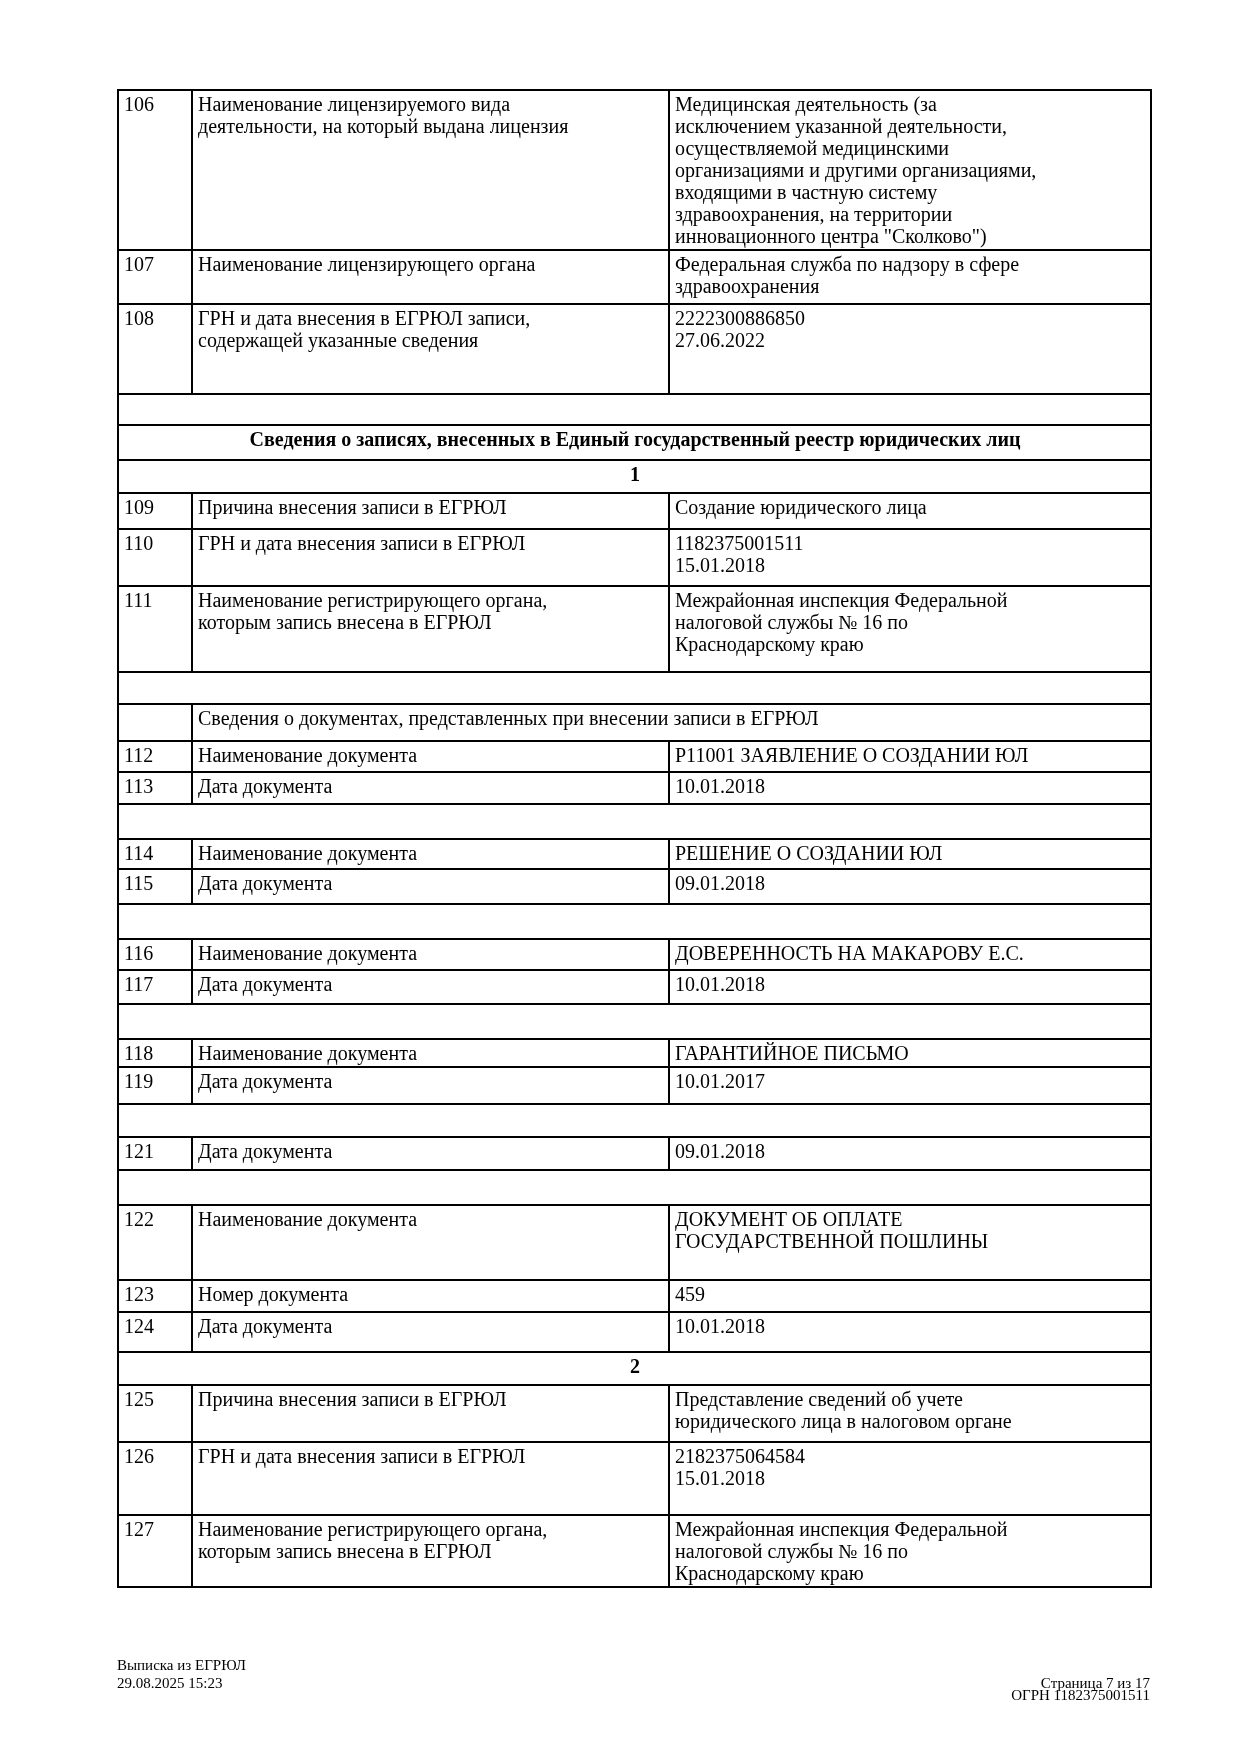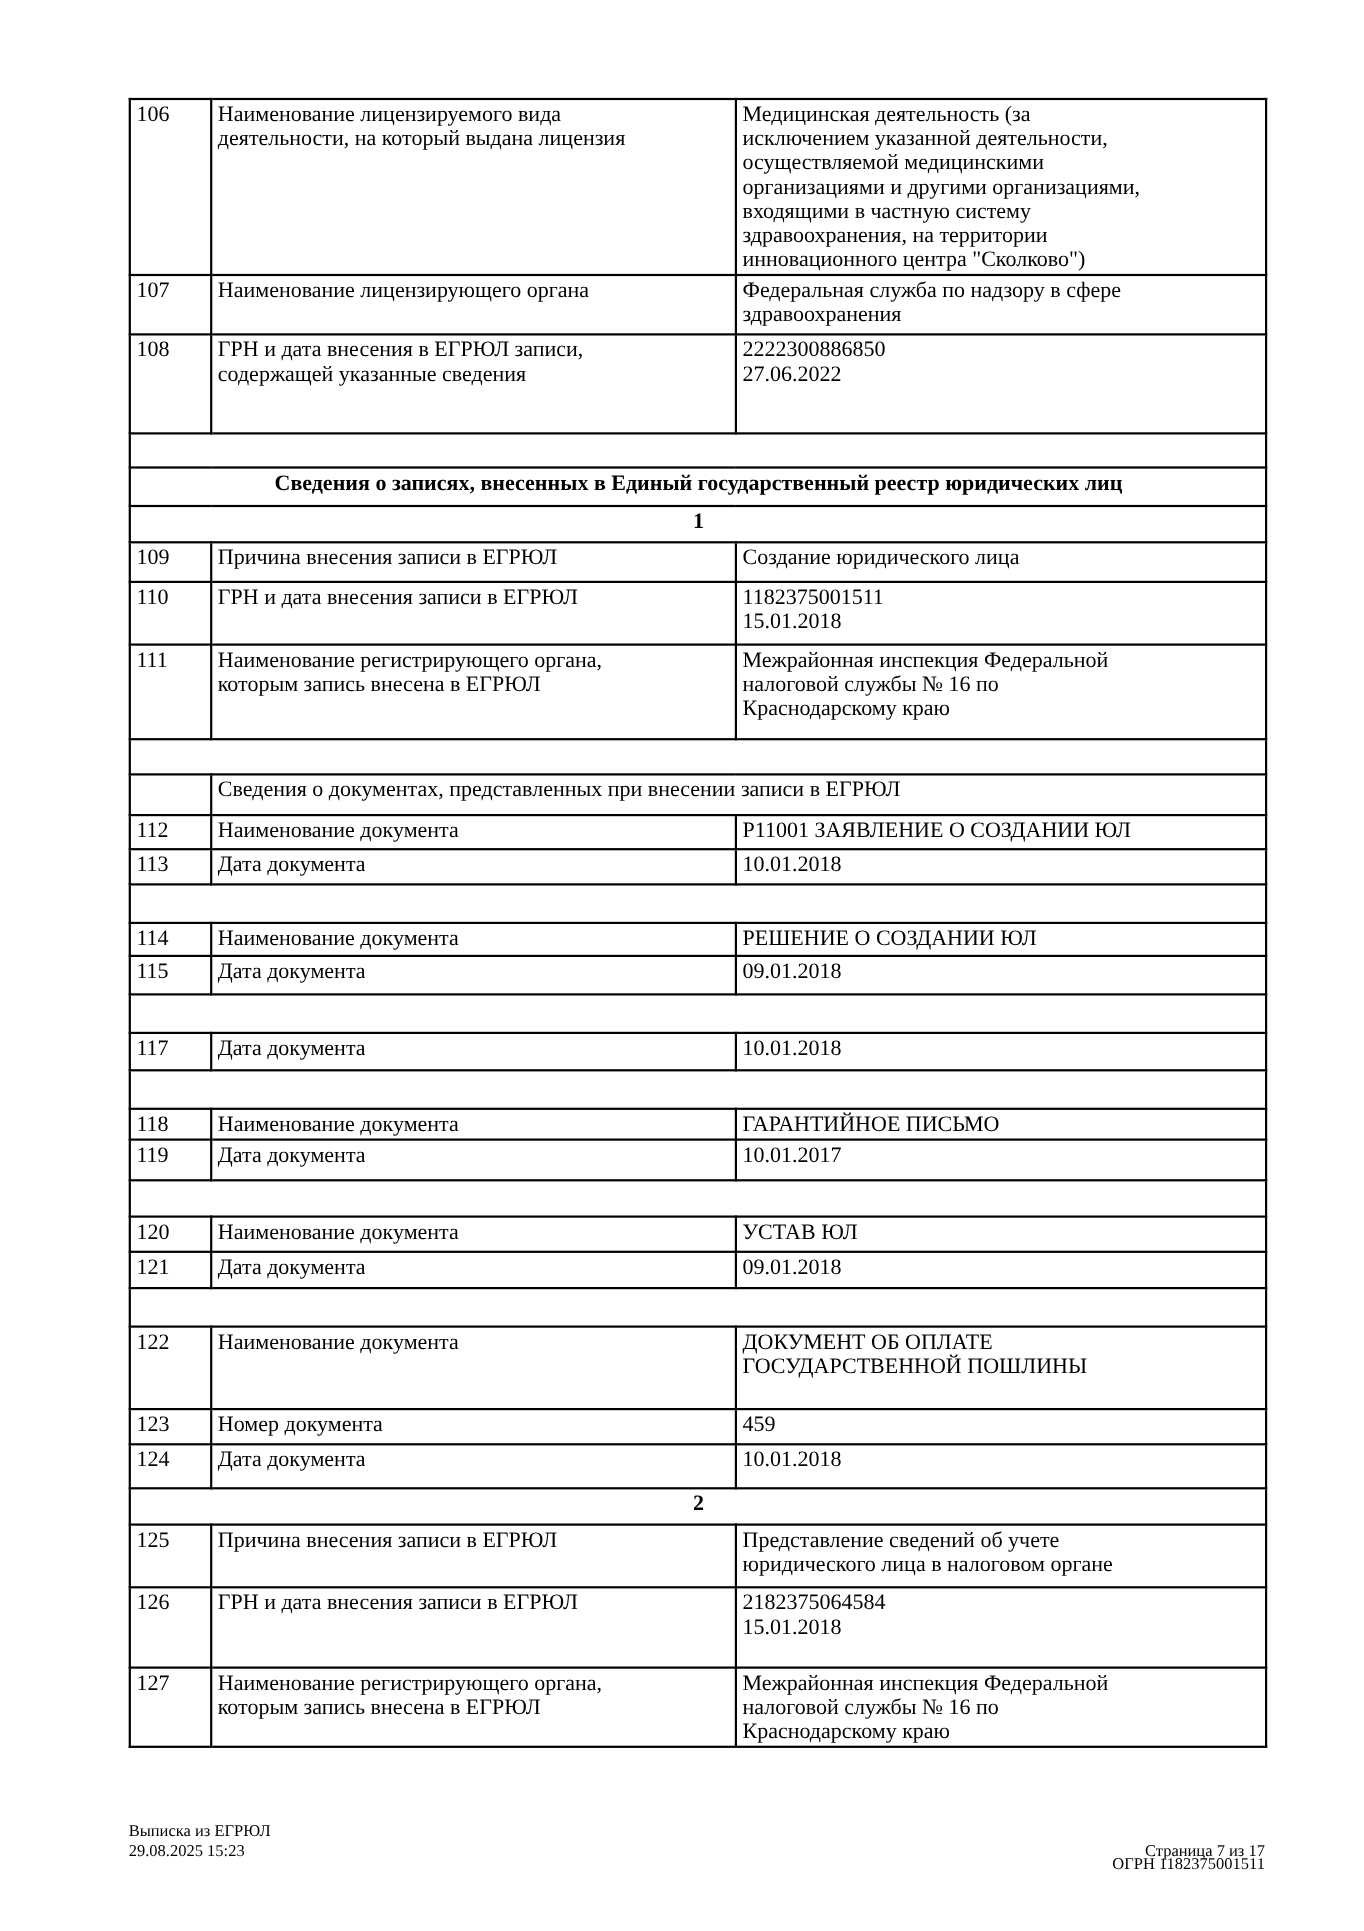--- a/index.html
+++ b/index.html
@@ -171,20 +171,29 @@
           <td class="label">
             <div class="cell-line">Дата документа</div>
           </td>
           <td class="value">
             <div class="cell-line">09.01.2018</div>
           </td>
         </tr>
         <tr style="height: 35px;">
           <td class="spacer-cell" colspan="3"></td>
         </tr>
+        <tr style="height: 31px;">
+          <td class="num">116</td>
+          <td class="label">
+            <div class="cell-line">Наименование документа</div>
+          </td>
+          <td class="value">
+            <div class="cell-line">ДОВЕРЕННОСТЬ НА МАКАРОВУ Е.С.</div>
+          </td>
+        </tr>
         <tr style="height: 34px;">
           <td class="num">117</td>
           <td class="label">
             <div class="cell-line">Дата документа</div>
           </td>
           <td class="value">
             <div class="cell-line">10.01.2018</div>
           </td>
         </tr>
         <tr style="height: 35px;">
@@ -203,29 +212,20 @@
           <td class="num">119</td>
           <td class="label">
             <div class="cell-line">Дата документа</div>
           </td>
           <td class="value">
             <div class="cell-line">10.01.2017</div>
           </td>
         </tr>
         <tr style="height: 33px;">
           <td class="spacer-cell" colspan="3"></td>
-        </tr>
-        <tr style="height: 32px;">
-          <td class="num">120</td>
-          <td class="label">
-            <div class="cell-line">Наименование документа</div>
-          </td>
-          <td class="value">
-            <div class="cell-line">УСТАВ ЮЛ</div>
-          </td>
         </tr>
         <tr style="height: 33px;">
           <td class="num">121</td>
           <td class="label">
             <div class="cell-line">Дата документа</div>
           </td>
           <td class="value">
             <div class="cell-line">09.01.2018</div>
           </td>
         </tr>

